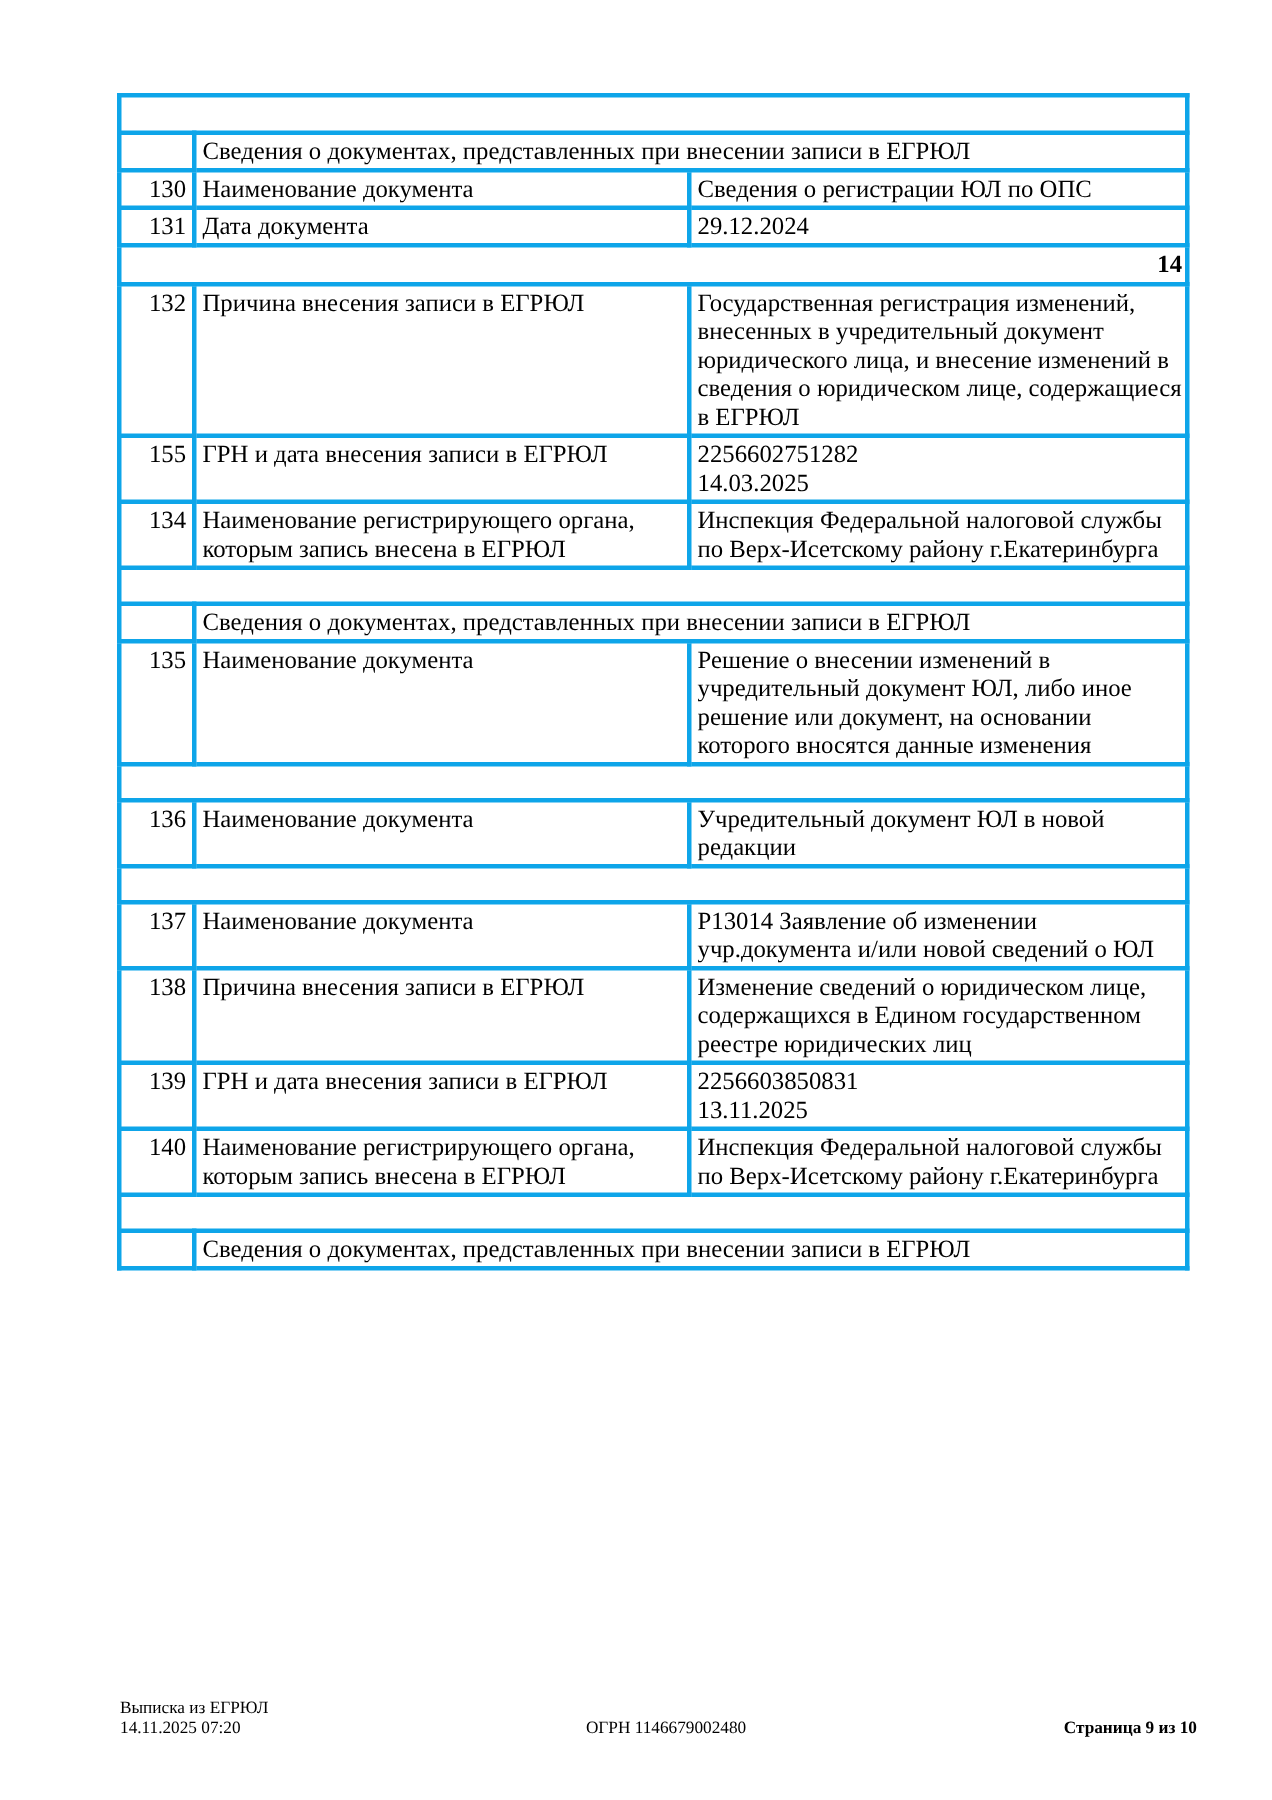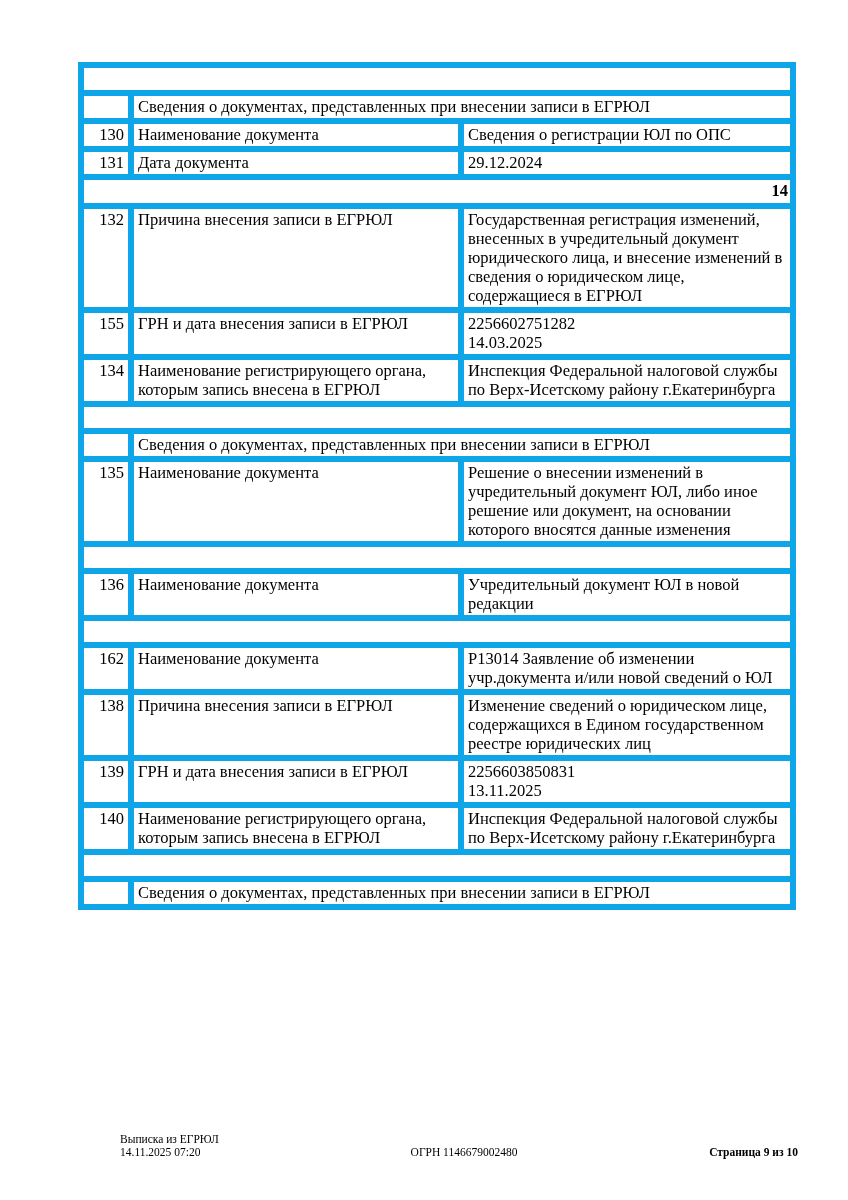--- a/index.html
+++ b/index.html
@@ -17,21 +17,21 @@
     left: 78px;
     top: 62px;
     width: 712px;
     border-collapse: collapse;
     table-layout: fixed;
     border: 2px solid #000000;
     font-size: 16.5px;
     line-height: 19px;
   }
   .doc-table td {
-    border: 6px solid #0ea5e9;
+    border: 3px solid #0ea5e9;
     padding: 1px 2px 2px 4px;
     vertical-align: top;
     overflow: hidden;
     word-wrap: break-word;
   }
   .doc-table td.num {
     text-align: right;
     padding-left: 0;
     padding-right: 4px;
   }
@@ -46,21 +46,20 @@
   .footer {
     position: absolute;
     left: 80px;
     right: 50px;
     top: 1133px;
     display: flex;
     justify-content: space-between;
     align-items: flex-end;
     font-size: 11.5px;
     line-height: 13px;
-    margin-left: 40px;
   }
   .footer .f-left { text-align: left; }
   .footer .f-center { text-align: right; }
   .footer .f-right { text-align: right; font-weight: bold; }
 </style>
 </head>
 <body>
 
 <div class="page">
 
@@ -126,21 +125,21 @@
       </tr>
       <tr>
         <td class="num">136</td>
         <td>Наименование документа</td>
         <td>Учредительный документ ЮЛ в новой редакции</td>
       </tr>
       <tr class="spacer">
         <td colspan="3"></td>
       </tr>
       <tr>
-        <td class="num">162</td>
+        <td class="num">137</td>
         <td>Наименование документа</td>
         <td>Р13014 Заявление об изменении учр.документа и/или новой сведений о ЮЛ</td>
       </tr>
       <tr>
         <td class="num">138</td>
         <td>Причина внесения записи в ЕГРЮЛ</td>
         <td>Изменение сведений о юридическом лице, содержащихся в Едином государственном реестре юридических лиц</td>
       </tr>
       <tr>
         <td class="num">139</td>

